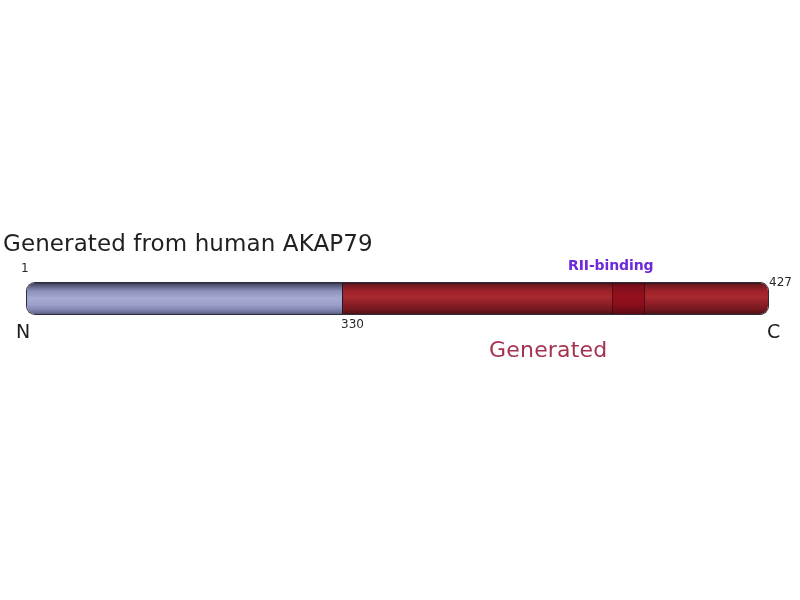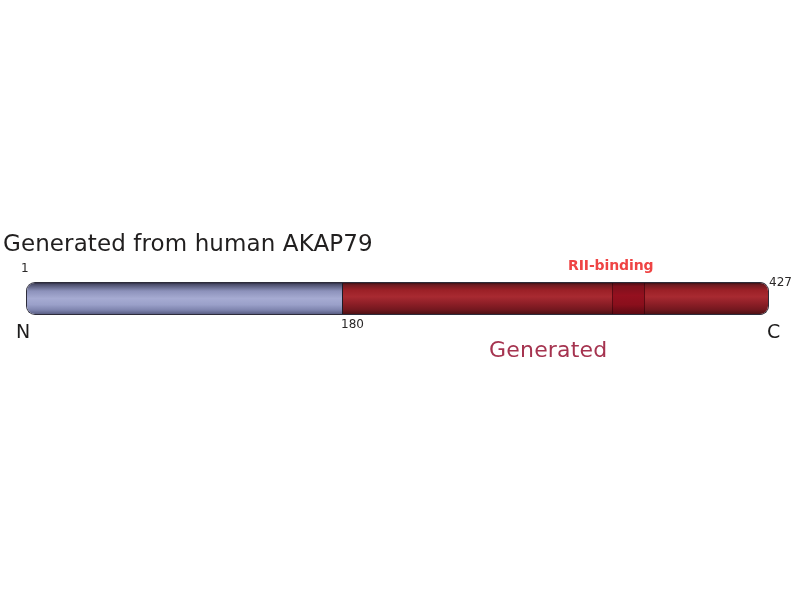--- a/index.html
+++ b/index.html
@@ -134,21 +134,21 @@
   .term-c { left: 767px; top: 320px; }
 
   
   .domain-label {
     position: absolute;
     left: 568px;
     top: 257px;
     font-size: 14px;
     line-height: 16px;
     font-weight: bold;
-    color: #ef4444;
+    color: #6d28d9;
     white-space: nowrap;
     letter-spacing: -0.1px;
   }
 
   
   .immunogen-label {
     position: absolute;
     left: 489px;
     top: 337px;
     font-size: 22px;
@@ -171,21 +171,21 @@
 
   <div class="domain-label">RII-binding</div>
 
   <div class="bar">
     <div class="seg seg-blue"></div>
     <div class="seg seg-red"></div>
     <div class="subdomain"></div>
     <div class="divider"></div>
   </div>
 
-  <div class="pos-label pos-middle">180</div>
+  <div class="pos-label pos-middle">330</div>
 
   <div class="term-label term-n">N</div>
 
   <div class="term-label term-c">C</div>
 
   <div class="immunogen-label">Generated</div>
 
 </div>
 
 </body></html>

